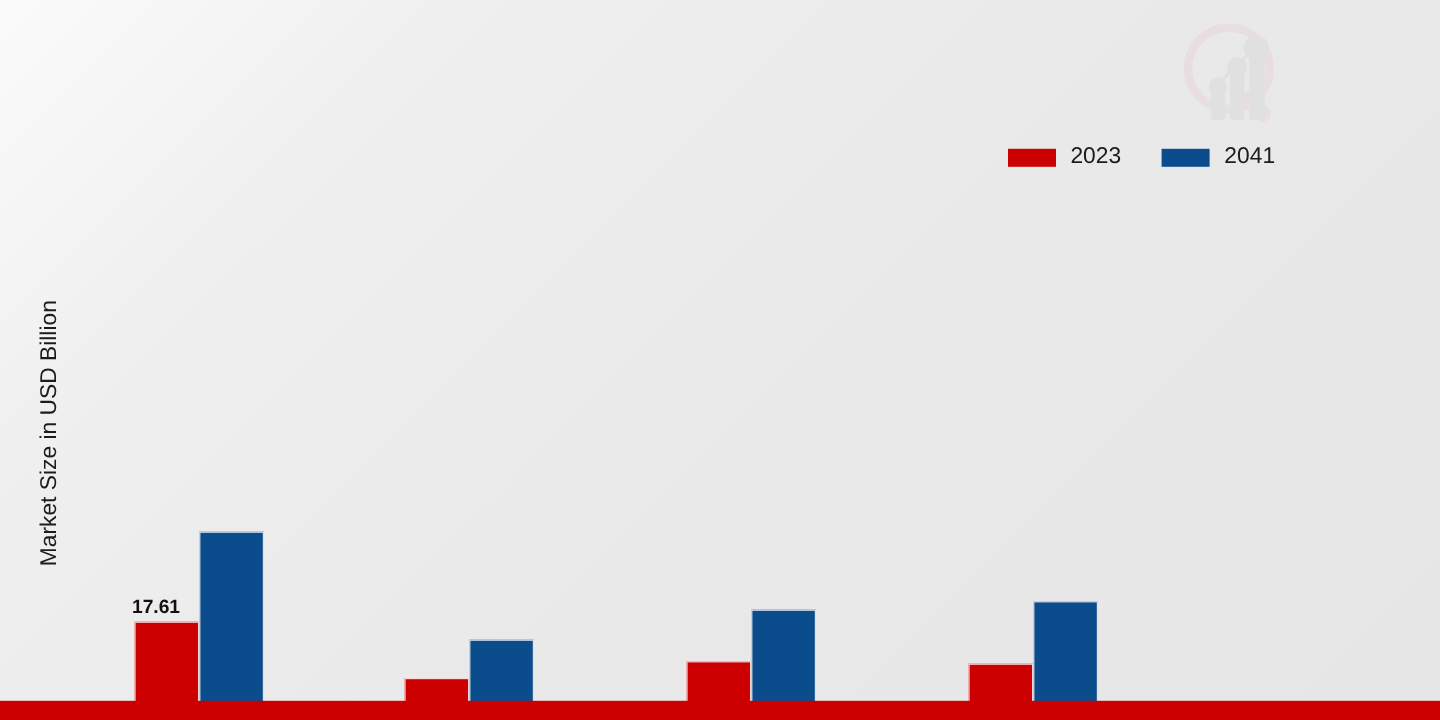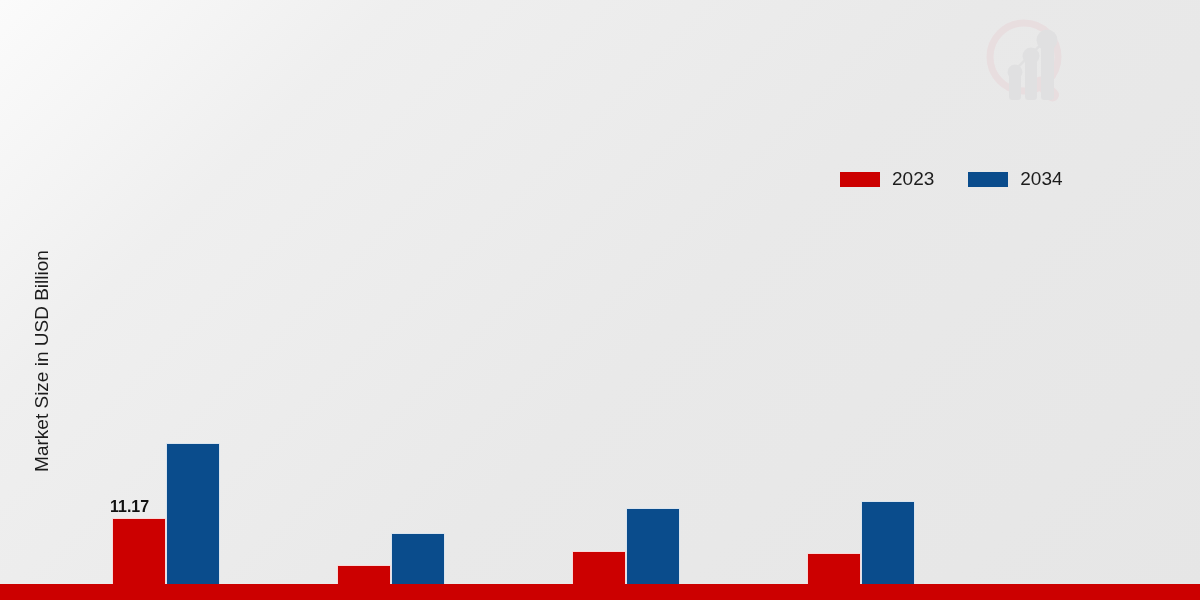--- a/index.html
+++ b/index.html
@@ -51,21 +51,20 @@
     left: 840px;
     top: 120px;
     display: flex;
     align-items: center;
     gap: 34px;
   }
   .legend-item {
     display: flex;
     align-items: center;
     gap: 12px;
-    margin-top: 48px;
   }
   .legend-swatch {
     width: 40px;
     height: 15px;
     display: block;
   }
   .legend-label {
     font-size: 19px;
     color: #1c1c1c;
   }
@@ -145,21 +144,21 @@
   </div>
 
 
   <div id="legend">
     <div class="legend-item">
       <span class="legend-swatch" style="background:#CC0000"></span>
       <span class="legend-label">2023</span>
     </div>
     <div class="legend-item">
       <span class="legend-swatch" style="background:#0A4C8C"></span>
-      <span class="legend-label">2034</span>
+      <span class="legend-label">2041</span>
     </div>
   </div>
 
   <div id="y-axis-title">Market Size in USD Billion</div>
 
   <div id="plot">
 
     <div id="bars-layer">
         <div class="bar-group" style="left: 72px; top: 0px; height: 470px; width: 106px;">
           <div class="bar series-a" style="width: 52px; height: 100px; background: rgb(204, 0, 0);"></div>
@@ -171,20 +170,20 @@
         </div>
         <div class="bar-group" style="left: 532px; top: 0px; height: 470px; width: 106px;">
           <div class="bar series-a" style="width: 52px; height: 67px; background: rgb(204, 0, 0);"></div>
           <div class="bar series-b" style="width: 52px; height: 110px; background: rgb(10, 76, 140);"></div>
         </div>
         <div class="bar-group" style="left: 767px; top: 0px; height: 470px; width: 106px;">
           <div class="bar series-a" style="width: 52px; height: 65px; background: rgb(204, 0, 0);"></div>
           <div class="bar series-b" style="width: 52px; height: 117px; background: rgb(10, 76, 140);"></div>
         </div>
         <div class="bar-group" style="left: 982px; top: 0px; height: 470px; width: 106px;"></div>
-        <div class="bar-value-label" style="left: 70px; top: 348px;">11.17</div>
+        <div class="bar-value-label" style="left: 70px; top: 348px;">17.61</div>
       </div>
     <div id="ticks-layer"></div>
     <div id="cats-layer"></div>
   </div>
 
   <div id="footer-bar" style="background: rgb(204, 0, 0);"></div>
 </div>
 
 </body></html>

